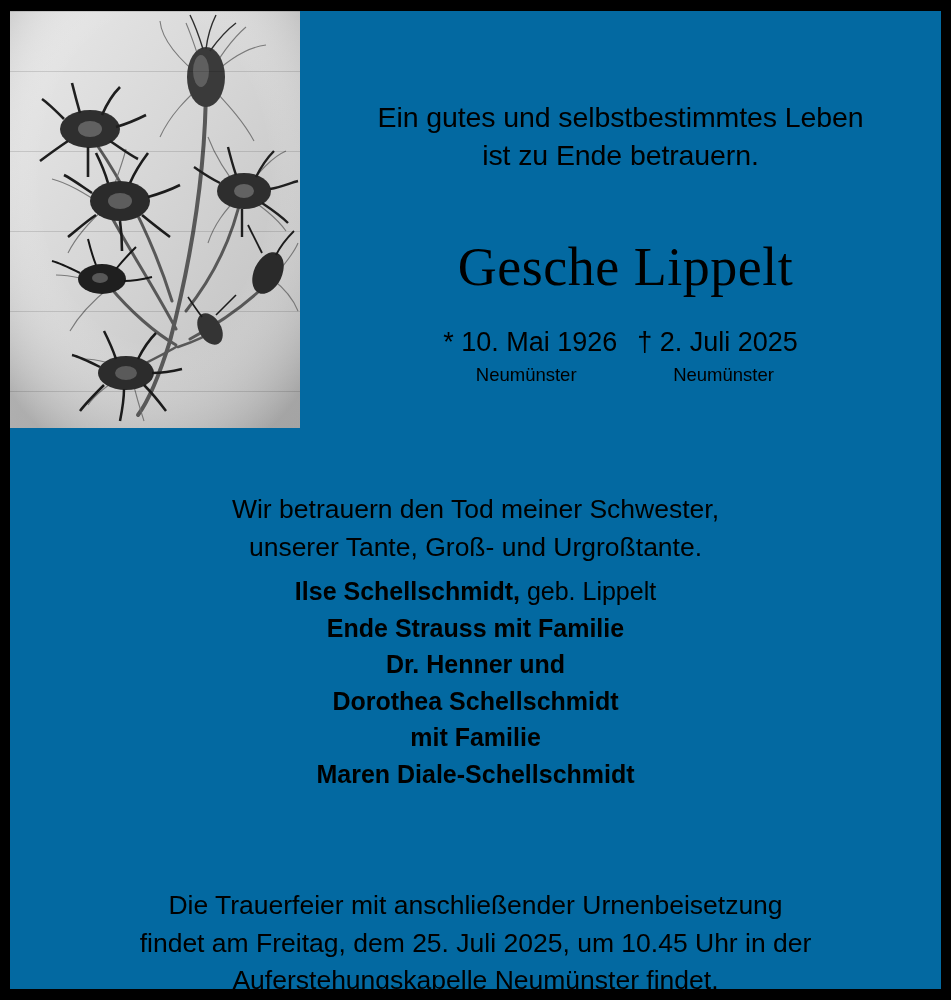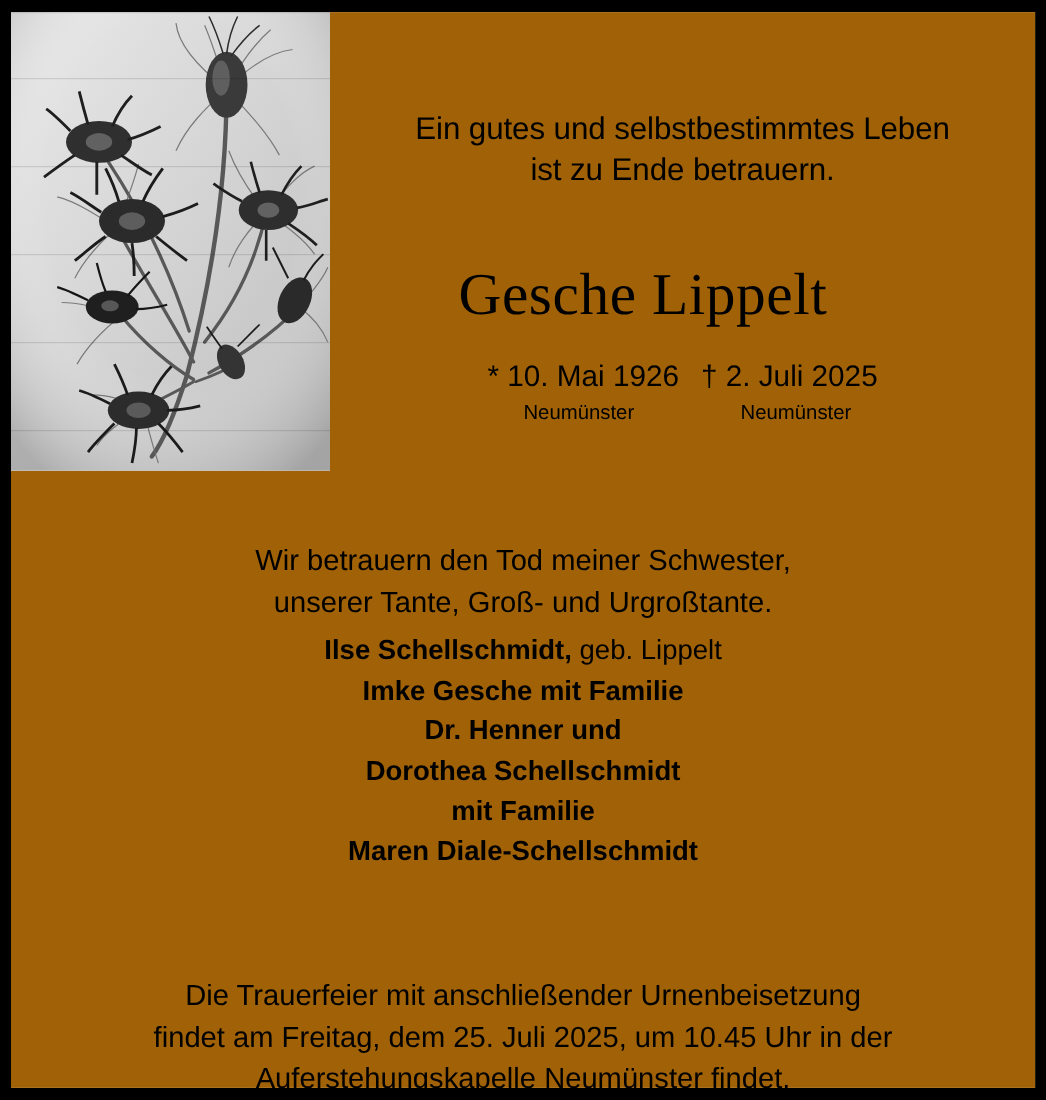--- a/index.html
+++ b/index.html
@@ -22,21 +22,21 @@
     background: #ffffff;
     border-top: 11px solid #000000;
     border-bottom: 11px solid #000000;
     border-left: 10px solid #000000;
     border-right: 10px solid #000000;
   }
   .inner {
     position: relative;
     width: 100%;
     height: 100%;
-    background: #a16207;
+    background: #0369a1;
     overflow: hidden;
   }
 
   
   .flower {
     position: absolute;
     left: 0;
     top: 0;
     width: 290px;
     height: 417px;
@@ -59,20 +59,21 @@
   .name {
     position: absolute;
     left: 290px;
     top: 228px;
     width: 569px;
     text-align: center;
     font-family: "Liberation Serif", serif;
     font-size: 54px;
     line-height: 1.05;
     letter-spacing: 0.5px;
+    padding-left: 41px;
   }
   .dates {
     position: absolute;
     left: 290px;
     top: 316px;
     width: 641px;
     display: flex;
     justify-content: center;
     gap: 20px;
     font-size: 27px;
@@ -303,21 +304,21 @@
       </div>
     </div>
 
     <div class="mourn">
       <div>Wir betrauern den Tod meiner Schwester,</div>
       <div>unserer Tante, Groß- und Urgroßtante.</div>
     </div>
 
     <div class="family">
       <div><span>Ilse Schellschmidt,</span><span class="reg"> geb. Lippelt</span></div>
-      <div>Imke Gesche mit Familie</div>
+      <div>Ende Strauss mit Familie</div>
       <div>Dr. Henner und</div>
       <div>Dorothea Schellschmidt</div>
       <div>mit Familie</div>
       <div>Maren Diale-Schellschmidt</div>
     </div>
 
     <div class="service">
       <div>Die Trauerfeier mit anschließender Urnenbeisetzung</div>
       <div>findet am Freitag, dem 25. Juli 2025, um 10.45 Uhr in der</div>
       <div>Auferstehungskapelle Neumünster findet.</div>

